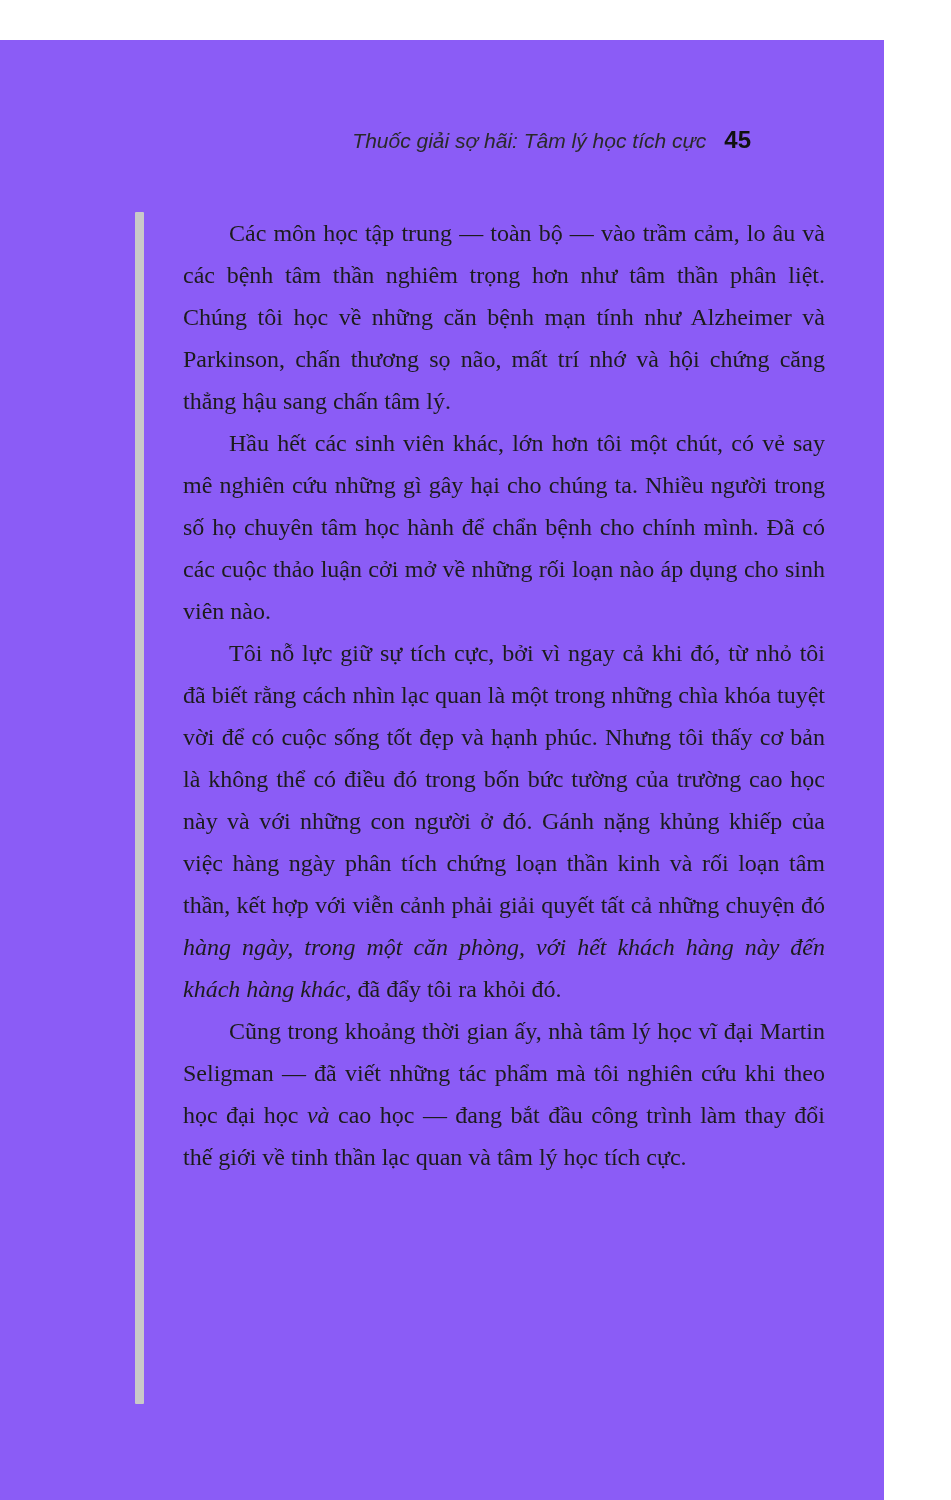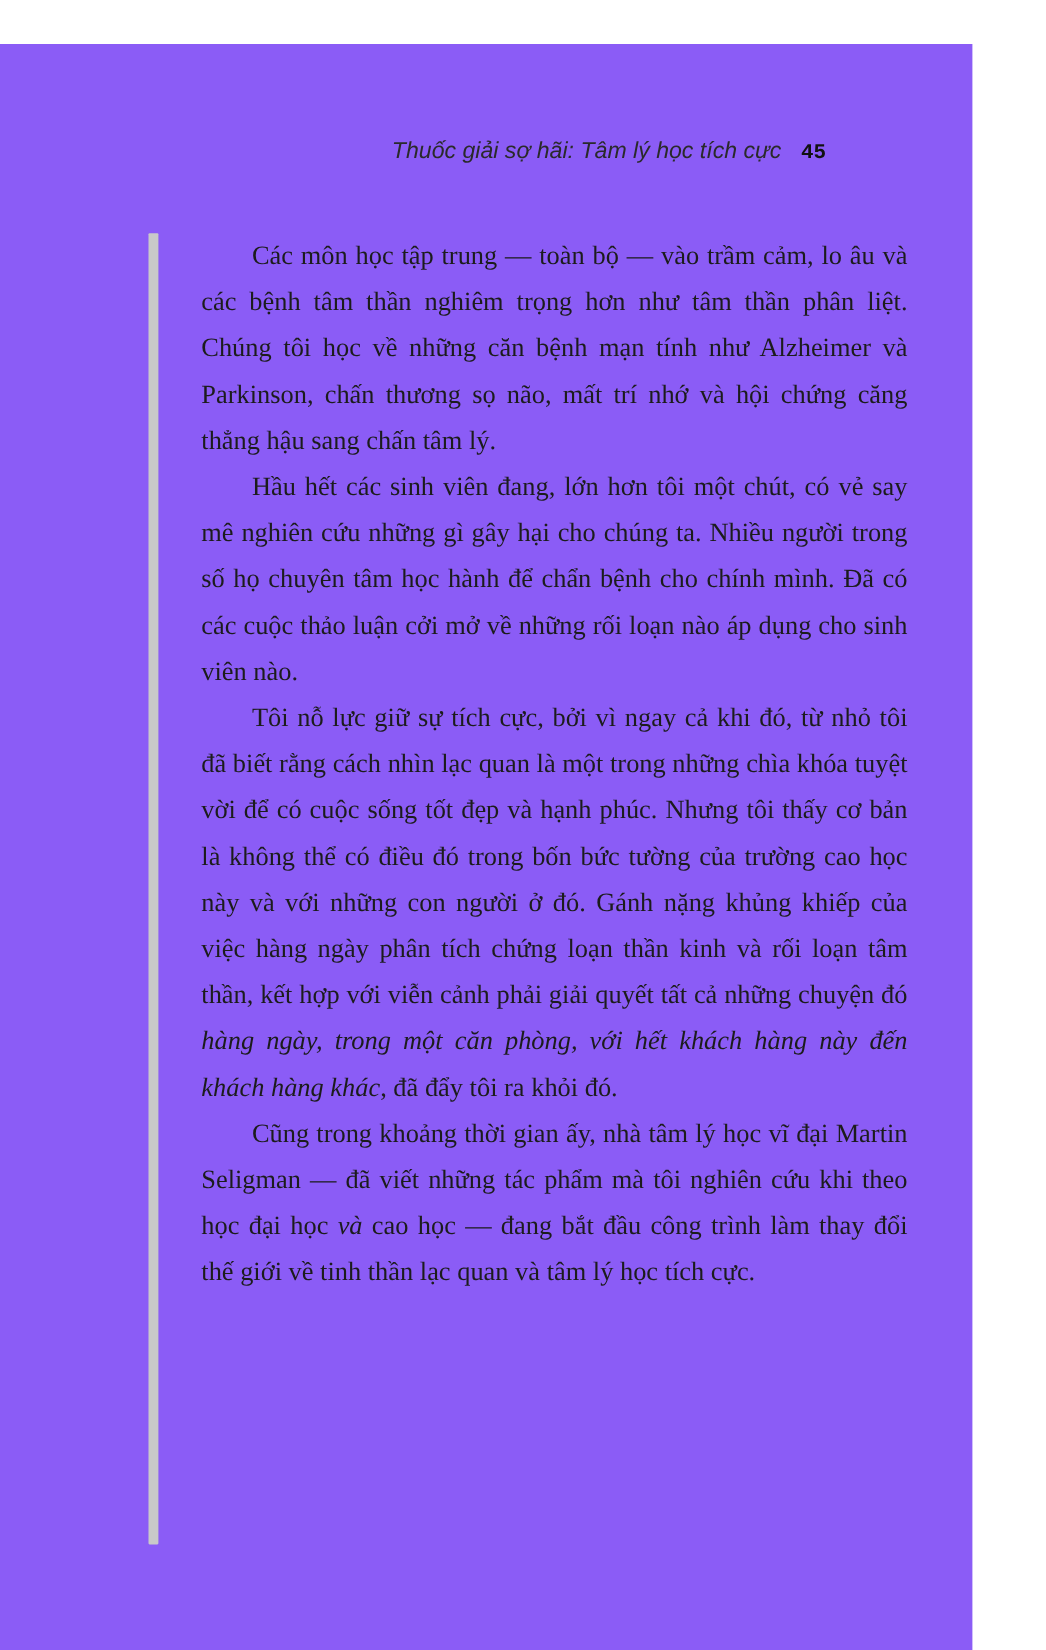--- a/index.html
+++ b/index.html
@@ -27,24 +27,23 @@
     display: flex;
     align-items: baseline;
     white-space: nowrap;
   }
   .running-header .title {
     font-style: italic;
   }
   .running-header .num {
     font-weight: bold;
     font-style: normal;
-    font-size: 19px;
+    font-size: 24px;
     margin-left: 18px;
     color: #111111;
-    font-family: Liberation Mono, monospace;
   }
   .quote-bar {
     position: absolute;
     left: 135px;
     top: 172px;
     width: 9px;
     height: 1192px;
     background: #c9c9c9;
     border-radius: 1px;
   }
@@ -78,21 +77,21 @@
 
   <div class="quote-bar"></div>
 
   <div class="content">
 
     <p>
       <span class="seg">Các môn học tập trung — toàn bộ — vào trầm cảm, lo âu và các bệnh tâm thần nghiêm trọng hơn như tâm thần phân liệt. Chúng tôi học về những căn bệnh mạn tính như Alzheimer và Parkinson, chấn thương sọ não, mất trí nhớ và hội chứng căng thẳng hậu sang chấn tâm lý.</span>
     </p>
 
     <p>
-      <span class="seg">Hầu hết các sinh viên đang, lớn hơn tôi một chút, có vẻ say mê nghiên cứu những gì gây hại cho chúng ta. Nhiều người trong số họ chuyên tâm học hành để chẩn bệnh cho chính mình. Đã có các cuộc thảo luận cởi mở về những rối loạn nào áp dụng cho sinh viên nào.</span>
+      <span class="seg">Hầu hết các sinh viên khác, lớn hơn tôi một chút, có vẻ say mê nghiên cứu những gì gây hại cho chúng ta. Nhiều người trong số họ chuyên tâm học hành để chẩn bệnh cho chính mình. Đã có các cuộc thảo luận cởi mở về những rối loạn nào áp dụng cho sinh viên nào.</span>
     </p>
 
     <p>
       <span class="seg">Tôi nỗ lực giữ sự tích cực, bởi vì ngay cả khi đó, từ nhỏ tôi đã biết rằng cách nhìn lạc quan là một trong những chìa khóa tuyệt vời để có cuộc sống tốt đẹp và hạnh phúc. Nhưng tôi thấy cơ bản là không thể có điều đó trong bốn bức tường của trường cao học này và với những con người ở đó. Gánh nặng khủng khiếp của việc hàng ngày phân tích chứng loạn thần kinh và rối loạn tâm thần, kết hợp với viễn cảnh phải giải quyết tất cả những chuyện đó </span><span class="seg italic">hàng ngày, trong một căn phòng, với hết khách hàng này đến khách hàng khác</span><span class="seg">, đã đẩy tôi ra khỏi đó.</span>
     </p>
 
     <p>
       <span class="seg">Cũng trong khoảng thời gian ấy, nhà tâm lý học vĩ đại Martin Seligman — đã viết những tác phẩm mà tôi nghiên cứu khi theo học đại học </span><span class="seg italic">và</span><span class="seg"> cao học — đang bắt đầu công trình làm thay đổi thế giới về tinh thần lạc quan và tâm lý học tích cực.</span>
     </p>
 

